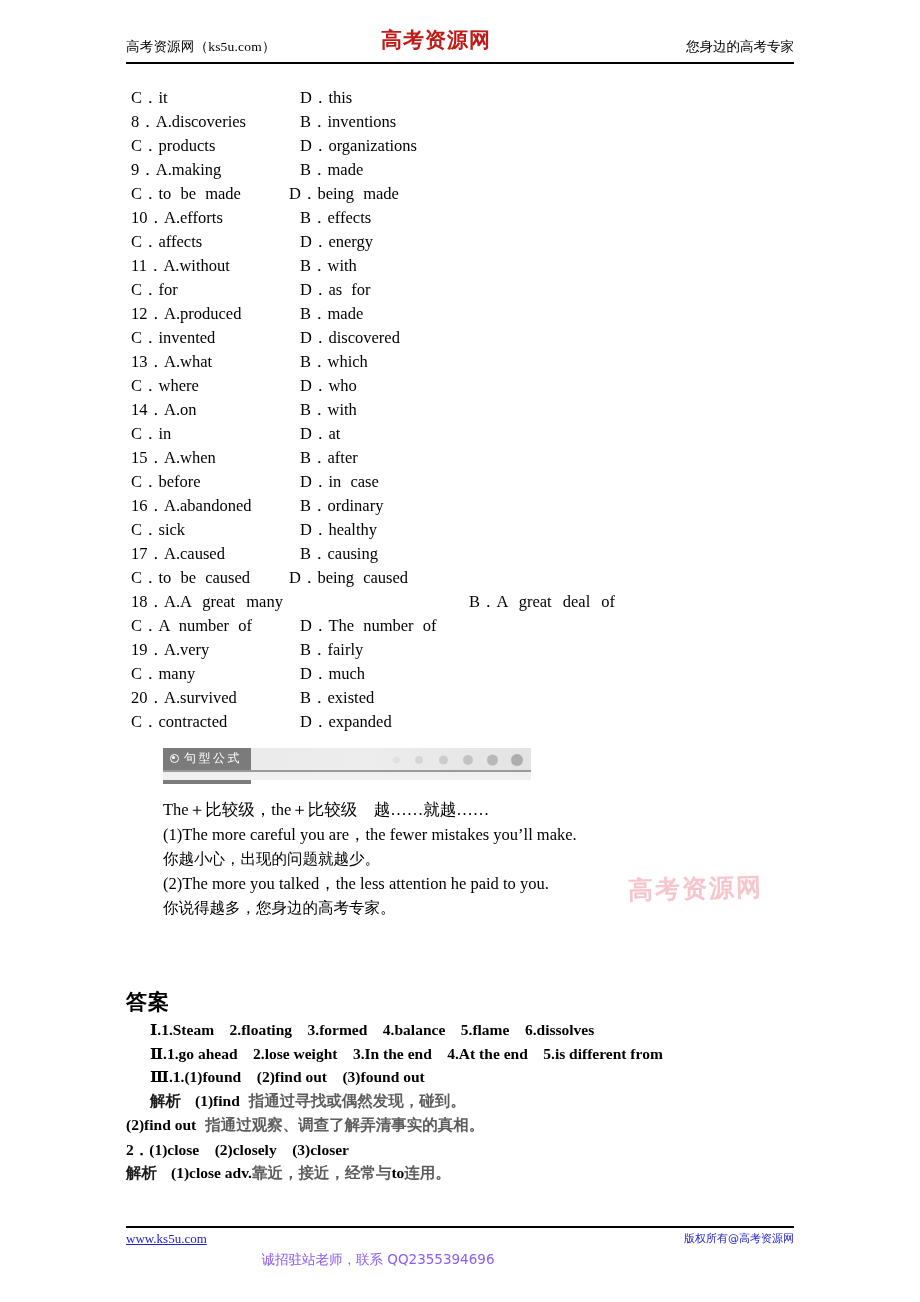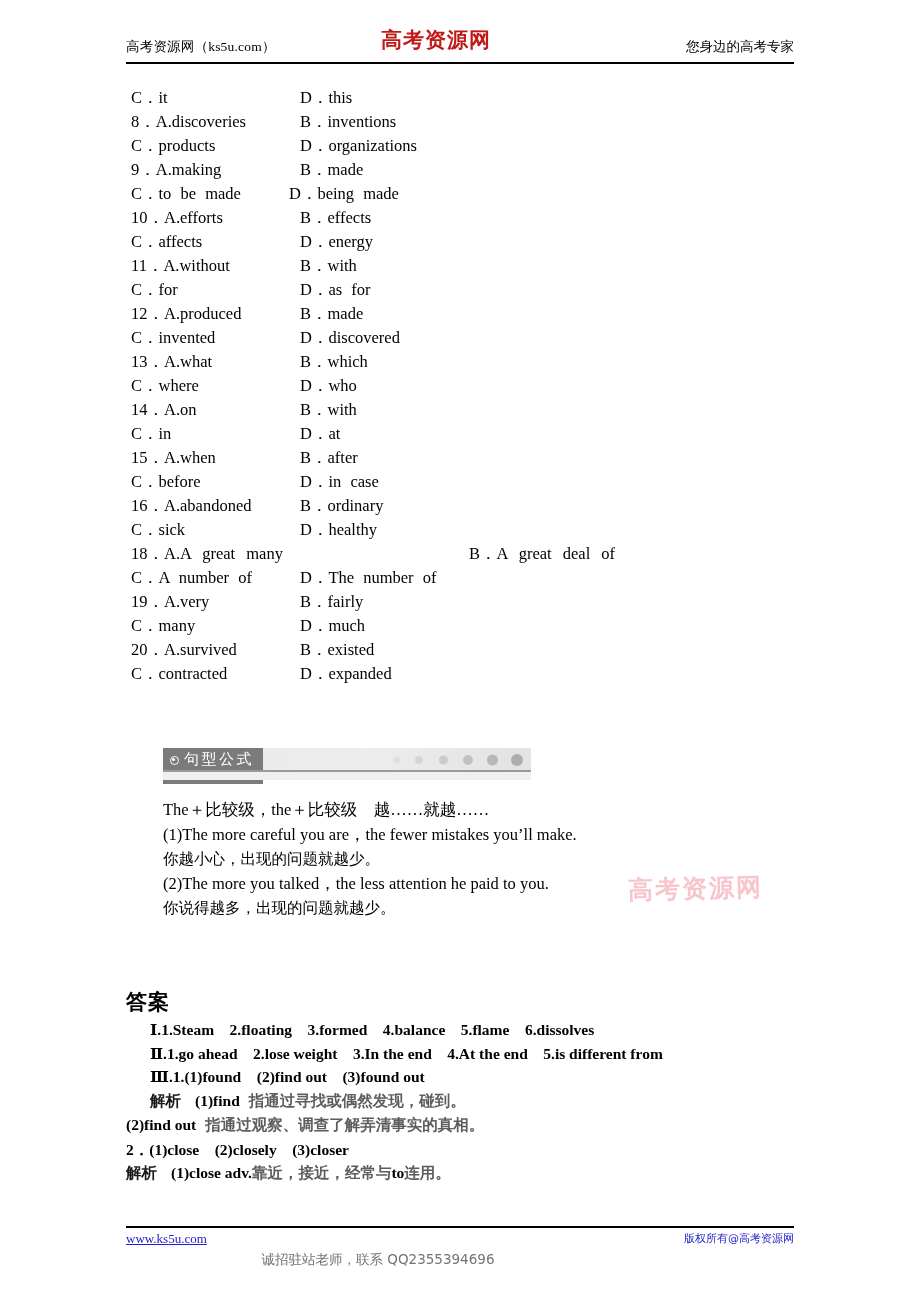--- a/index.html
+++ b/index.html
@@ -129,23 +129,23 @@
     background: #f0f0f0;
   }
   .banner-tag {
     position: absolute;
     left: 0;
     top: 0;
     height: 36px;
     padding: 0 9px 0 7px;
     background: #7b7b7b;
     color: #ffffff;
-    font-size: 15px;
+    font-size: 12px;
     line-height: 22px;
-    font-family: Liberation Serif, serif;
+    font-family: Liberation Mono, monospace;
     letter-spacing: 2.5px;
     white-space: nowrap;
   }
   .banner-dot-ring {
     display: inline-block;
     width: 9px;
     height: 9px;
     border: 1.6px solid #ffffff;
     border-radius: 50%;
     position: relative;
@@ -268,21 +268,21 @@
     white-space: nowrap;
   }
   .footer-center {
     position: absolute;
     left: 0;
     top: 1251px;
     width: 756px;
     text-align: center;
     font-size: 13.5px;
     font-family: "DejaVu Sans", "Liberation Sans", sans-serif;
-    color: #737373;
+    color: #8b5cf6;
     white-space: nowrap;
   }
 </style>
 </head>
 <body>
 
 <div class="page">
 
   <div class="header">
     <div class="header-left">高考资源网（ks5u.com）</div>
@@ -360,20 +360,28 @@
         <span class="opt-a j1">C．before</span>
         <span class="opt-b j1">D．in case</span>
       </div>
       <div class="opt-row">
         <span class="opt-a">16．A.abandoned</span>
         <span class="opt-b">B．ordinary</span>
       </div>
       <div class="opt-row">
         <span class="opt-a">C．sick</span>
         <span class="opt-b">D．healthy</span>
+      </div>
+      <div class="opt-row">
+        <span class="opt-a">17．A.caused</span>
+        <span class="opt-b">B．causing</span>
+      </div>
+      <div class="opt-row">
+        <span class="opt-a j1">C．to be caused</span>
+        <span class="opt-b tight j1">D．being caused</span>
       </div>
       <div class="opt-row">
         <span class="opt-a j2">18．A.A great many</span>
         <span class="opt-b wide j2">B．A great deal of</span>
       </div>
       <div class="opt-row">
         <span class="opt-a j1">C．A number of</span>
         <span class="opt-b j1">D．The number of</span>
       </div>
       <div class="opt-row">
@@ -408,21 +416,21 @@
     </div>
   </div>
   <div class="banner-underline"></div>
   <div class="banner-shadow"></div>
 
   <div class="formula">
     <div class="line">The＋比较级，the＋比较级　越……就越……</div>
     <div class="line">(1)The more careful you are，the fewer mistakes you’ll make.</div>
     <div class="line cn">你越小心，出现的问题就越少。</div>
     <div class="line">(2)The more you talked，the less attention he paid to you.</div>
-    <div class="line cn">你说得越多，出现的问题就越少。</div>
+    <div class="line cn">你说得越多，您身边的高考专家。</div>
   </div>
 
   <div class="watermark">高考资源网</div>
 
   <div class="answers-title">答案</div>
   <div class="answers">
     <div class="ans-line indent">Ⅰ.1.Steam　2.floating　3.formed　4.balance　5.flame　6.dissolves</div>
     <div class="ans-line indent wrap"><span>Ⅱ.1.go ahead　2.lose weight　3.In the end　4.At the end　5.is different from</span></div>
     <div class="ans-line indent">Ⅲ.1.(1)found　(2)find out　(3)found out</div>
     <div class="ans-line indent"><span class="gray-cn">解析</span><span class="sep"></span><span>(1)find</span><span class="sep-s"></span><span class="note-cn">指通过寻找或偶然发现，碰到。</span></div>

